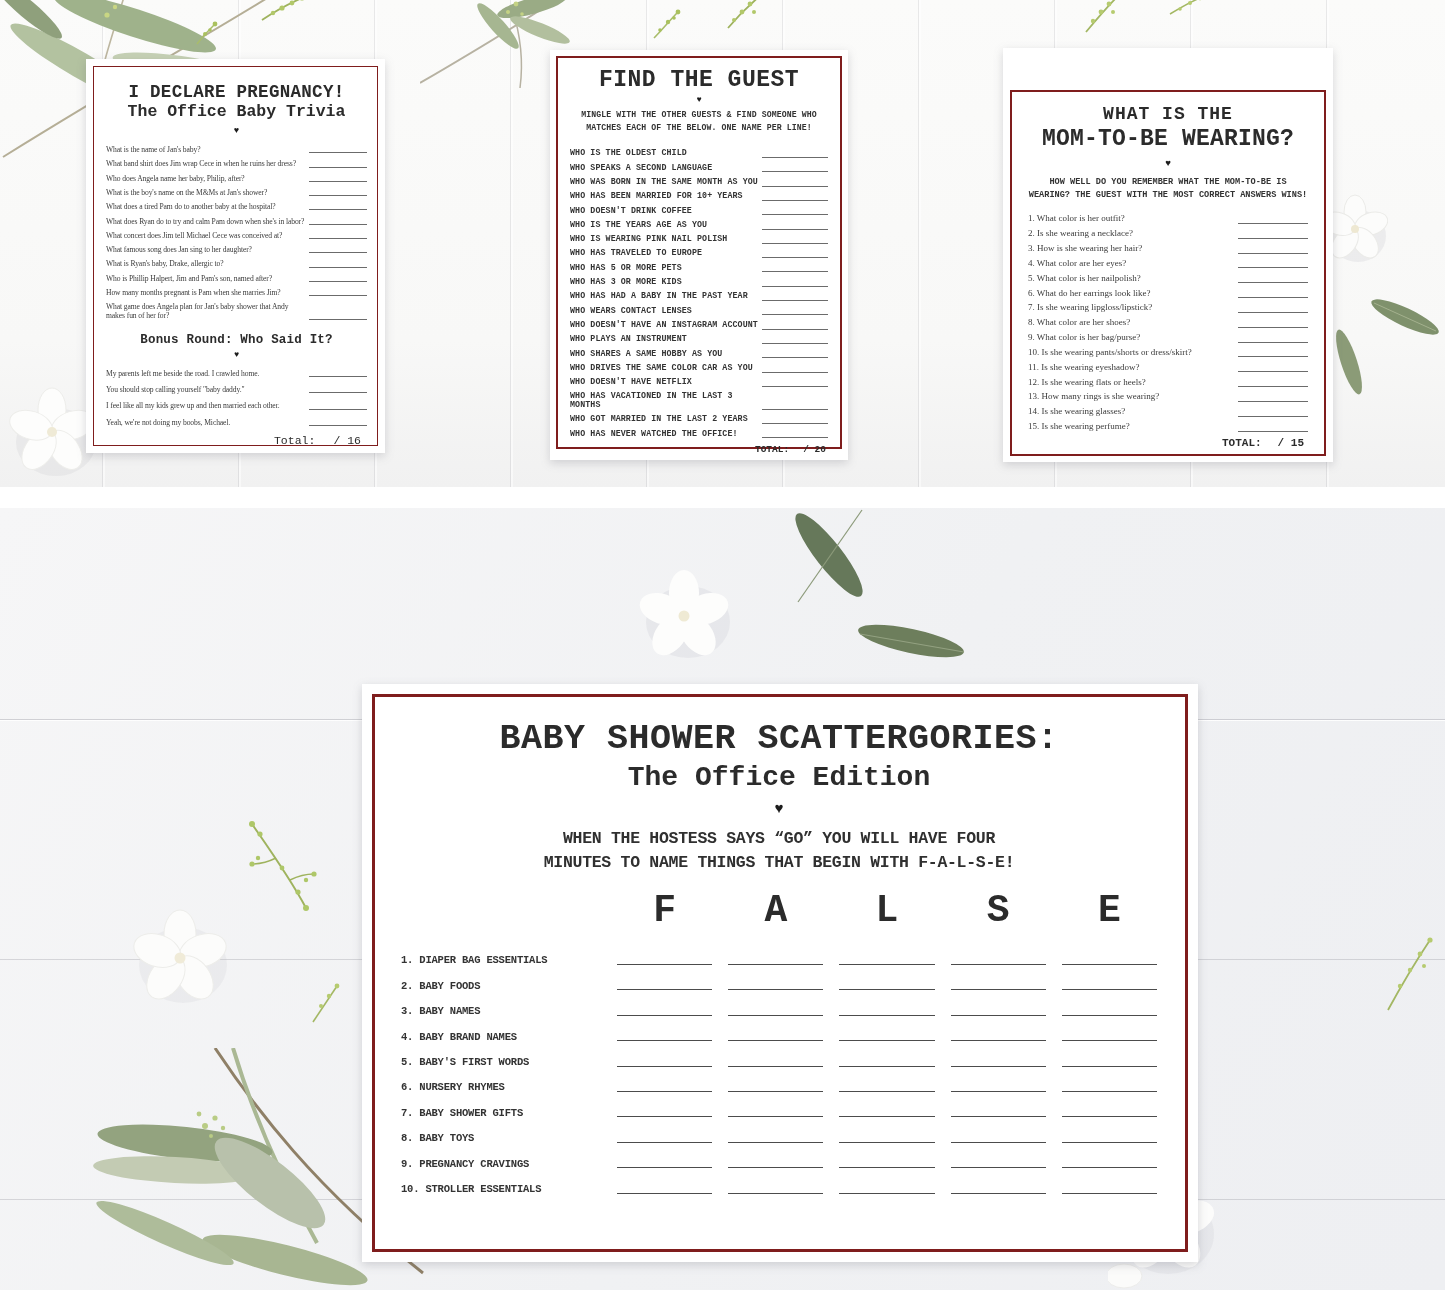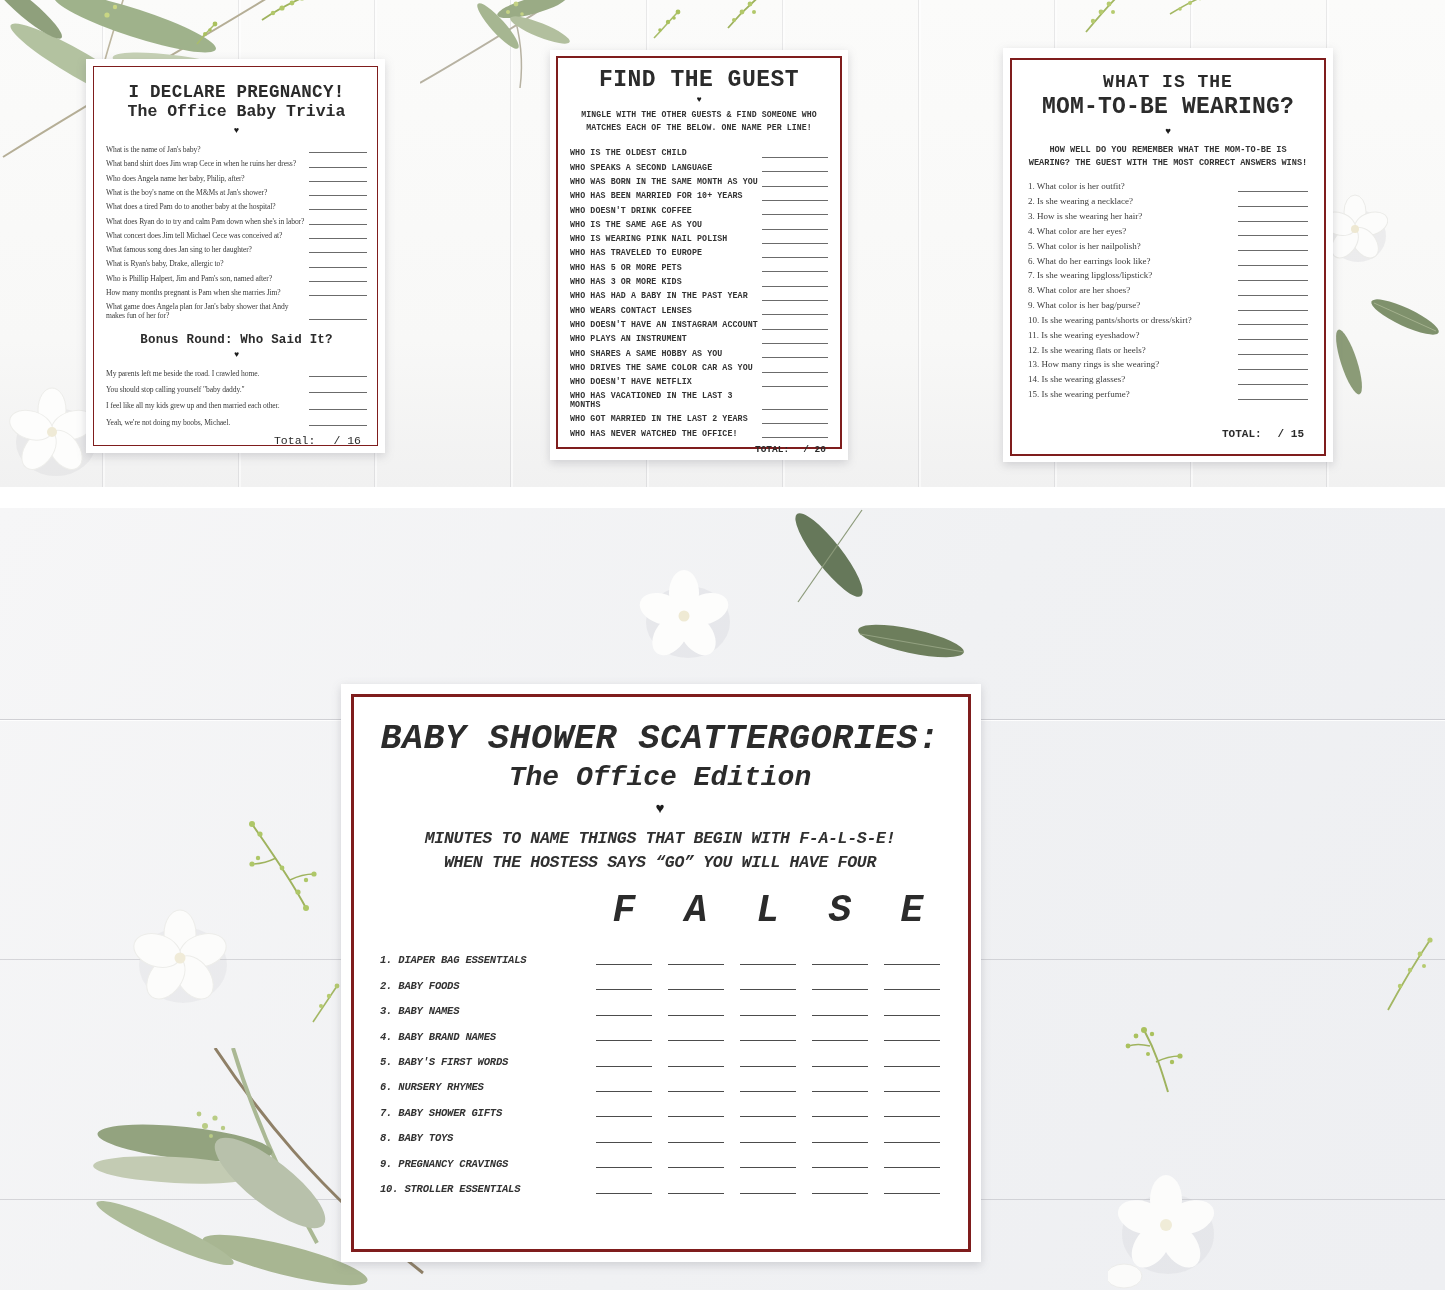--- a/index.html
+++ b/index.html
@@ -53,33 +53,33 @@
   #card-guest .heart{font-size:8.5px;margin:3px 0 4px;}
   .g-subtitle{text-align:center;font-size:8.2px;line-height:1.55;font-weight:bold;letter-spacing:.1px;color:#333;}
   .g-list{margin-top:15px;}
   .g-row{display:flex;justify-content:space-between;align-items:flex-end;margin-bottom:5.6px;}
   .g-text{font-size:8.3px;line-height:1.05;font-weight:bold;letter-spacing:.1px;color:#333;}
   .g-blank{width:66px;}
   #card-guest .total-row{margin-top:auto;gap:14px;padding:0 2px 5px 0;font-size:9.5px;font-weight:bold;}
 
   
   #card-wearing{left:1003px;top:48px;width:330px;height:414px;}
-  #card-wearing .frame{inset:10px 7px 6px 7px;border-width:2.5px;padding:12px 16px 0;}
+  #card-wearing .frame{inset:10px 7px 6px 7px;border-width:2.5px;padding:12px 16px 0;margin-top:32px;}
   #card-wearing h1{margin:0;text-align:center;font-size:18px;font-weight:bold;letter-spacing:1px;line-height:1.2;}
   #card-wearing h2{margin:0;text-align:center;font-size:23px;font-weight:bold;letter-spacing:.2px;line-height:1.2;}
   #card-wearing .heart{font-size:9.5px;margin:6px 0 7px;}
   .w-subtitle{text-align:center;font-size:8.6px;line-height:1.5;font-weight:bold;color:#333;}
   .w-list{margin-top:13px;}
   .w-row{display:flex;justify-content:space-between;align-items:flex-end;margin-bottom:5.4px;}
   .w-text{font-family:"Liberation Serif",serif;font-size:9px;line-height:1.05;color:#3a3a3a;}
   .w-blank{width:70px;}
   #card-wearing .total-row{margin-top:auto;gap:16px;padding:0 4px 14px 0;font-size:11px;font-weight:bold;}
 
   
-  #card-scatter{left:341px;top:684px;width:640px;height:578px;font-style:italic;}
+  #card-scatter{left:362px;top:684px;width:836px;height:578px;}
   #card-scatter .frame{inset:10px;border-width:3px;padding:22px 28px 14px 26px;}
   #card-scatter h1{margin:0;text-align:center;font-size:35px;font-weight:bold;letter-spacing:.5px;line-height:1.15;}
   #card-scatter h2{margin:3px 0 0;text-align:center;font-size:28px;font-weight:bold;line-height:1.15;}
   #card-scatter .heart{font-size:15px;margin:8px 0 10px;}
   .sc-instr{text-align:center;font-size:16.5px;line-height:1.4;font-weight:bold;color:#303030;letter-spacing:-0.3px;}
   .sc-letters-row{display:grid;grid-template-columns:200px repeat(5,1fr);column-gap:16px;margin-top:15px;}
   .sc-letter{text-align:center;font-size:38px;font-weight:bold;}
   .sc-rows{margin-top:13px;}
   .sc-row{display:grid;grid-template-columns:200px repeat(5,1fr);column-gap:16px;align-items:end;height:25.4px;}
   .sc-label{font-size:10.5px;font-weight:bold;letter-spacing:-0.2px;line-height:1.1;margin-bottom:3px;color:#333;}
@@ -442,21 +442,21 @@
         </div>
           <div class="g-row">
           <span class="g-text">WHO HAS BEEN MARRIED FOR 10+ YEARS</span>
           <span class="g-blank blank"></span>
         </div>
           <div class="g-row">
           <span class="g-text">WHO DOESN'T DRINK COFFEE</span>
           <span class="g-blank blank"></span>
         </div>
           <div class="g-row">
-          <span class="g-text">WHO IS THE SAME AGE AS YOU</span>
+          <span class="g-text">WHO IS THE YEARS AGE AS YOU</span>
           <span class="g-blank blank"></span>
         </div>
           <div class="g-row">
           <span class="g-text">WHO IS WEARING PINK NAIL POLISH</span>
           <span class="g-blank blank"></span>
         </div>
           <div class="g-row">
           <span class="g-text">WHO HAS TRAVELED TO EUROPE</span>
           <span class="g-blank blank"></span>
         </div>
@@ -593,22 +593,22 @@
       </div>
     </div>
   </section>
 
   <section class="card" id="card-scatter">
     <div class="frame">
       <h1>BABY SHOWER SCATTERGORIES:</h1>
       <h2>The Office Edition</h2>
       <div class="heart">♥</div>
       <div class="sc-instr">
+        <div>WHEN THE HOSTESS SAYS “GO” YOU WILL HAVE FOUR</div>
         <div>MINUTES TO NAME THINGS THAT BEGIN WITH F-A-L-S-E!</div>
-        <div>WHEN THE HOSTESS SAYS “GO” YOU WILL HAVE FOUR</div>
       </div>
       <div class="sc-letters-row">
         <span></span>
         <div style="display:contents"><span class="sc-letter">F</span><span class="sc-letter">A</span><span class="sc-letter">L</span><span class="sc-letter">S</span><span class="sc-letter">E</span></div>
       </div>
       <div class="sc-rows">
           <div class="sc-row">
           <span class="sc-label">1. DIAPER BAG ESSENTIALS</span>
           <i class="sc-blank"></i>
           <i class="sc-blank"></i>

